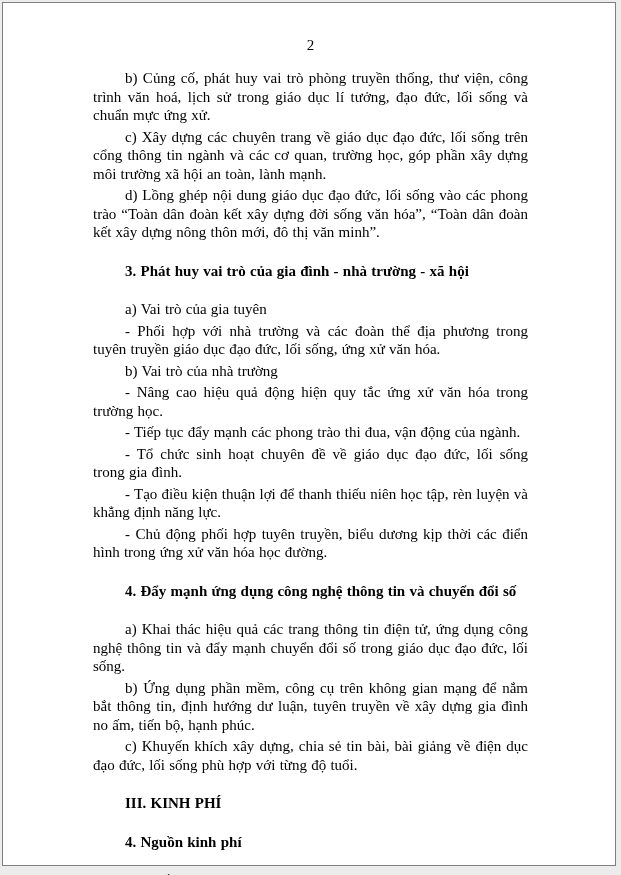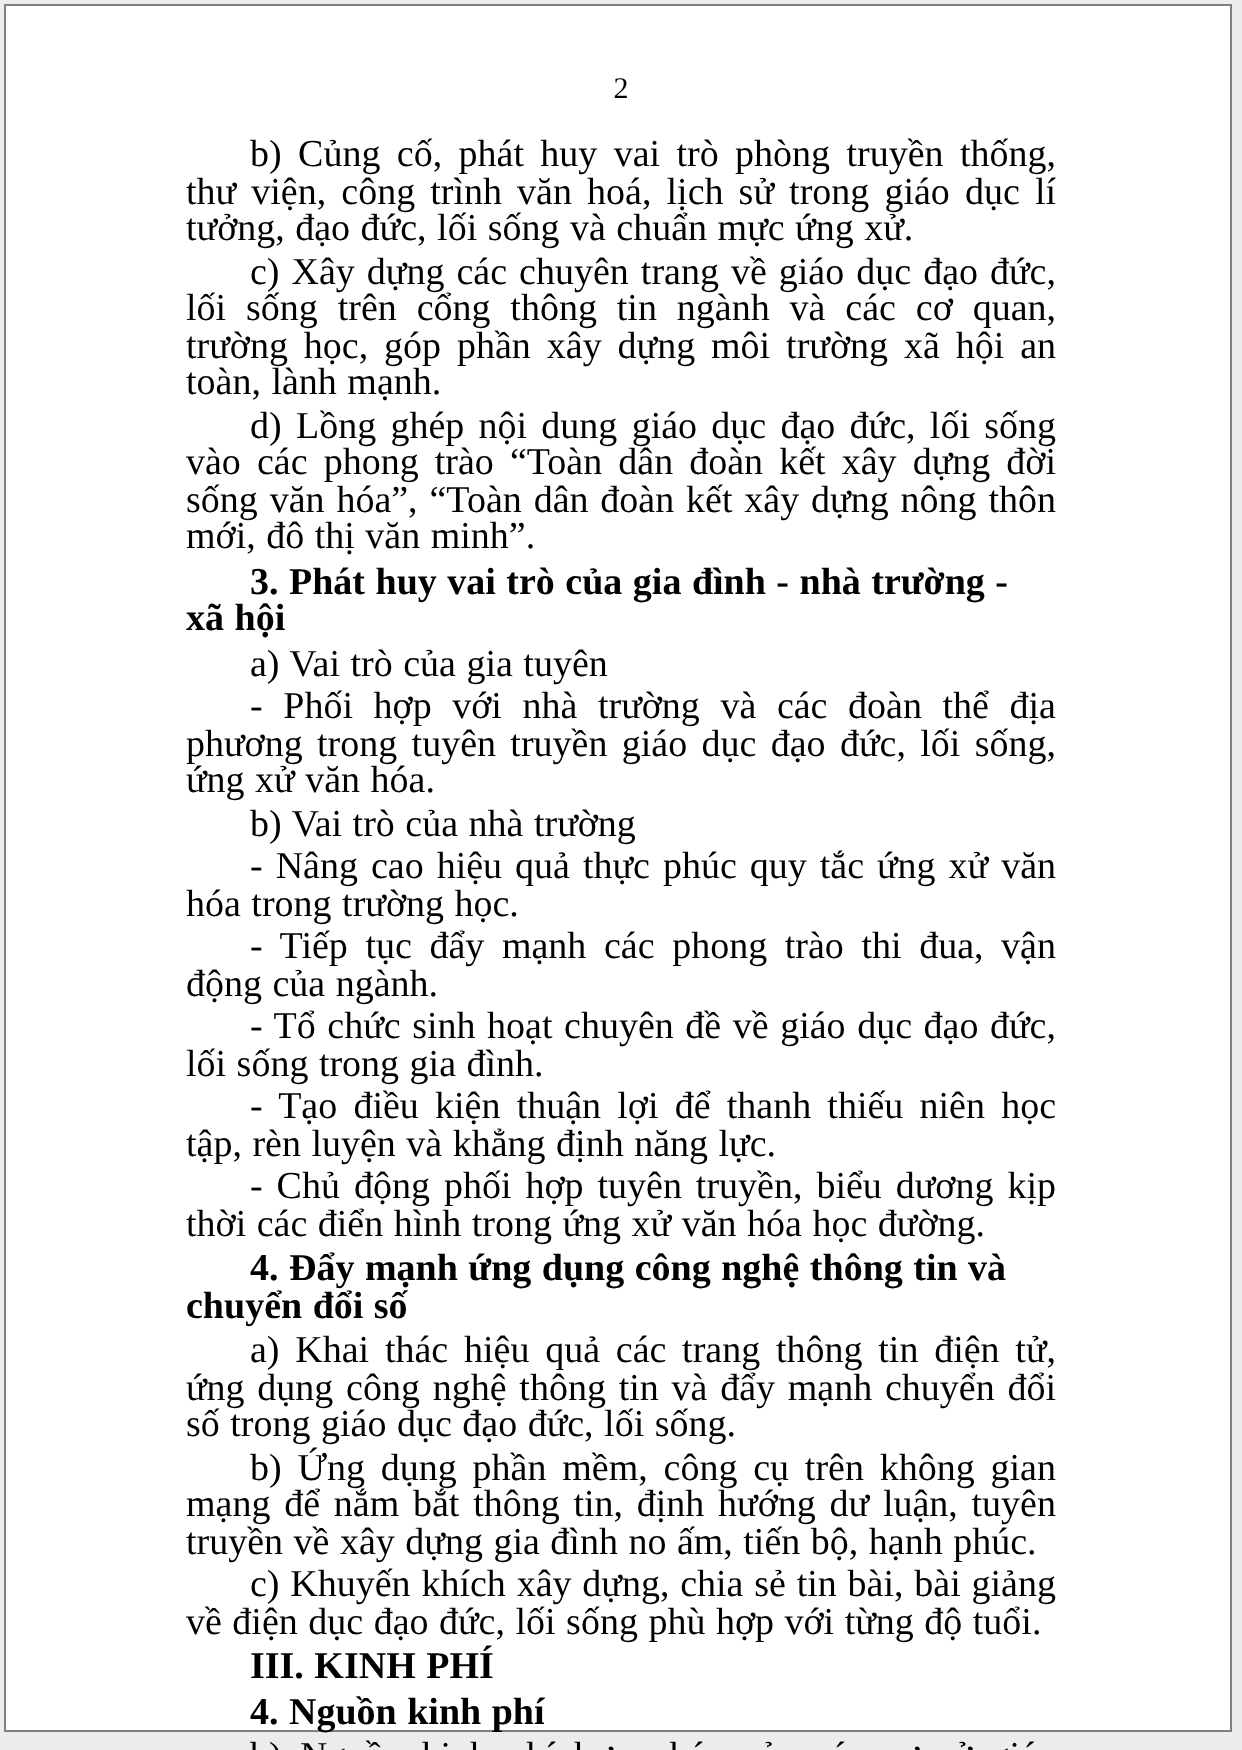--- a/index.html
+++ b/index.html
@@ -26,47 +26,47 @@
     padding: 33px 87px 30px 90px;
     color: #000000;
   }
   .page-number {
     text-align: center;
     font-size: 15px;
     line-height: 18px;
     margin: 0 0 15px 0;
   }
   .para {
-    font-size: 19px;
+    font-size: 15px;
     line-height: 18.5px;
     text-align: justify;
     text-indent: 32px;
     margin: 3px 0;
     word-spacing: 0.5px;
   }
   .para.heading {
     font-weight: bold;
     text-align: left;
-    margin: 4px 0;
+    margin: 20px 0;
   }
 </style>
 </head>
 <body>
 
 <div class="page">
   <div class="page-number">2</div>
 
   <p class="para">b) Củng cố, phát huy vai trò phòng truyền thống, thư viện, công trình văn hoá, lịch sử trong giáo dục lí tưởng, đạo đức, lối sống và chuẩn mực ứng xử.</p>
   <p class="para">c) Xây dựng các chuyên trang về giáo dục đạo đức, lối sống trên cổng thông tin ngành và các cơ quan, trường học, góp phần xây dựng môi trường xã hội an toàn, lành mạnh.</p>
   <p class="para">d) Lồng ghép nội dung giáo dục đạo đức, lối sống vào các phong trào “Toàn dân đoàn kết xây dựng đời sống văn hóa”, “Toàn dân đoàn kết xây dựng nông thôn mới, đô thị văn minh”.</p>
   <p class="para heading">3. Phát huy vai trò của gia đình - nhà trường - xã hội</p>
   <p class="para">a) Vai trò của gia tuyên</p>
   <p class="para">- Phối hợp với nhà trường và các đoàn thể địa phương trong tuyên truyền giáo dục đạo đức, lối sống, ứng xử văn hóa.</p>
   <p class="para">b) Vai trò của nhà trường</p>
-  <p class="para">- Nâng cao hiệu quả thực phúc quy tắc ứng xử văn hóa trong trường học.</p>
+  <p class="para">- Nâng cao hiệu quả động hiện quy tắc ứng xử văn hóa trong trường học.</p>
   <p class="para">- Tiếp tục đẩy mạnh các phong trào thi đua, vận động của ngành.</p>
   <p class="para">- Tổ chức sinh hoạt chuyên đề về giáo dục đạo đức, lối sống trong gia đình.</p>
   <p class="para">- Tạo điều kiện thuận lợi để thanh thiếu niên học tập, rèn luyện và khẳng định năng lực.</p>
   <p class="para">- Chủ động phối hợp tuyên truyền, biểu dương kịp thời các điển hình trong ứng xử văn hóa học đường.</p>
   <p class="para heading">4. Đẩy mạnh ứng dụng công nghệ thông tin và chuyển đổi số</p>
   <p class="para">a) Khai thác hiệu quả các trang thông tin điện tử, ứng dụng công nghệ thông tin và đẩy mạnh chuyển đổi số trong giáo dục đạo đức, lối sống.</p>
   <p class="para">b) Ứng dụng phần mềm, công cụ trên không gian mạng để nắm bắt thông tin, định hướng dư luận, tuyên truyền về xây dựng gia đình no ấm, tiến bộ, hạnh phúc.</p>
   <p class="para">c) Khuyến khích xây dựng, chia sẻ tin bài, bài giảng về điện dục đạo đức, lối sống phù hợp với từng độ tuổi.</p>
   <p class="para heading">III. KINH PHÍ</p>
   <p class="para heading">4. Nguồn kinh phí</p>

